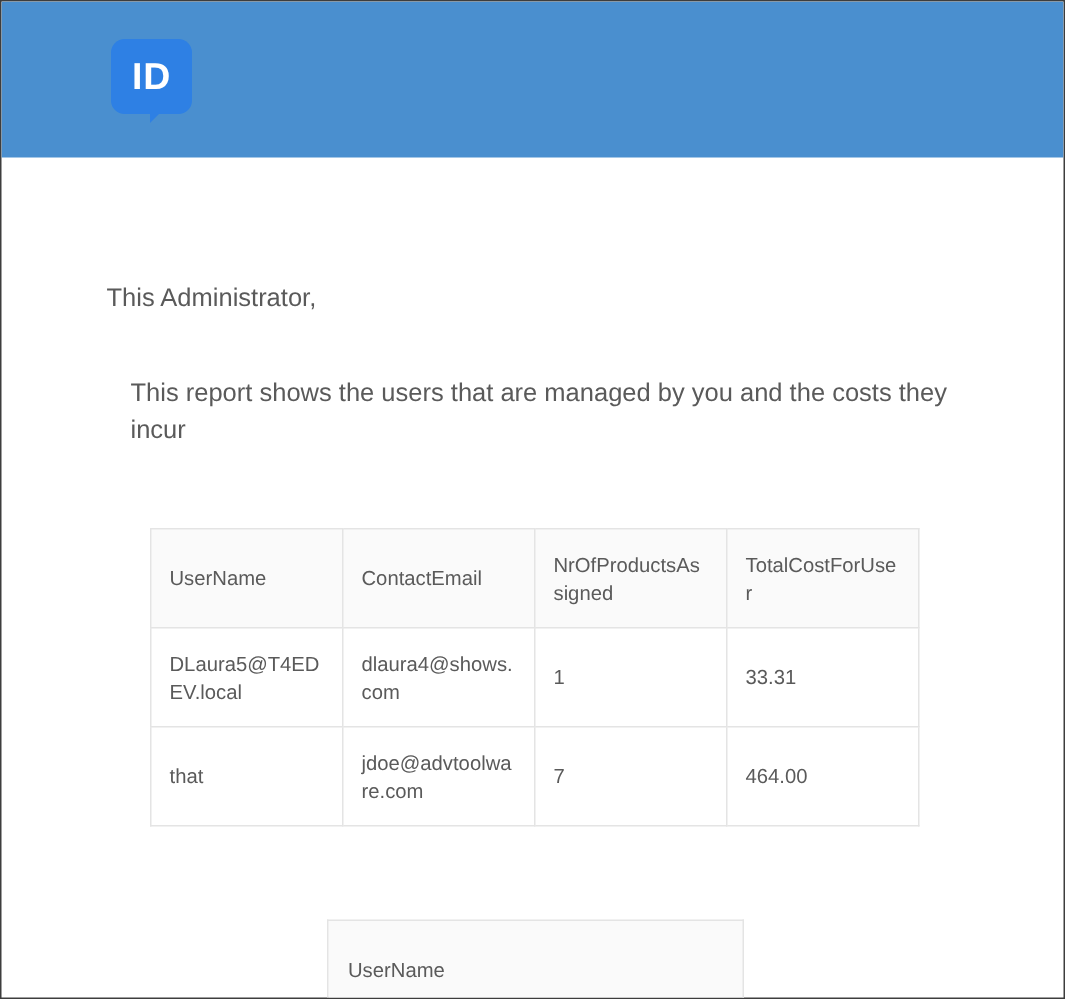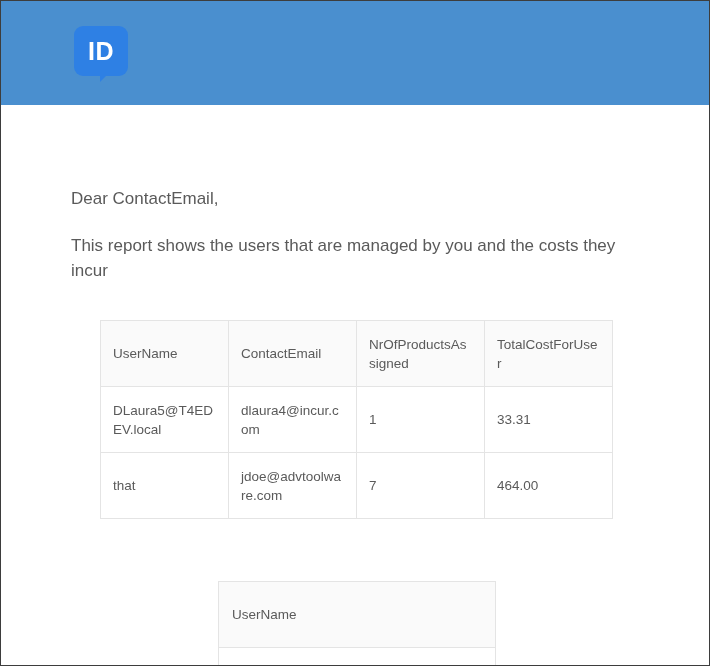--- a/index.html
+++ b/index.html
@@ -90,21 +90,21 @@
 
   .greeting {
     margin: 0;
     padding-top: 83px;
     color: #5a5a5a;
     font-size: 17px;
     line-height: 22px;
   }
 
   .intro {
-    margin: 0;
+    margin: 16px;
     padding-top: 23px;
     width: 548px;
     color: #5a5a5a;
     font-size: 17px;
     line-height: 25px;
   }
 
   
   .users-table-wrap {
     padding-top: 37px;
@@ -160,21 +160,21 @@
   <div class="header">
     <div class="logo">
       <div class="logo-body"></div>
       <div class="logo-tail"></div>
       <div class="logo-text">ID</div>
     </div>
   </div>
 
   <div class="content">
 
-    <p class="greeting">Dear ContactEmail,</p>
+    <p class="greeting">This Administrator,</p>
 
     <p class="intro">This report shows the users that are managed by you and the costs they incur</p>
 
     <div class="users-table-wrap">
       <table class="report users">
         <colgroup>
           <col class="c1">
             <col class="c2">
             <col class="c3">
             <col class="c4">
@@ -183,21 +183,21 @@
           <tr>
             <th>UserName</th>
             <th>ContactEmail</th>
             <th>NrOfProductsAssigned</th>
             <th>TotalCostForUser</th>
           </tr>
         </thead>
         <tbody>
           <tr>
             <td>DLaura5@T4EDEV.local</td>
-            <td>dlaura4@incur.com</td>
+            <td>dlaura4@shows.com</td>
             <td>1</td>
             <td>33.31</td>
           </tr>
           <tr>
             <td>that</td>
             <td>jdoe@advtoolware.com</td>
             <td>7</td>
             <td>464.00</td>
           </tr>
         </tbody>

